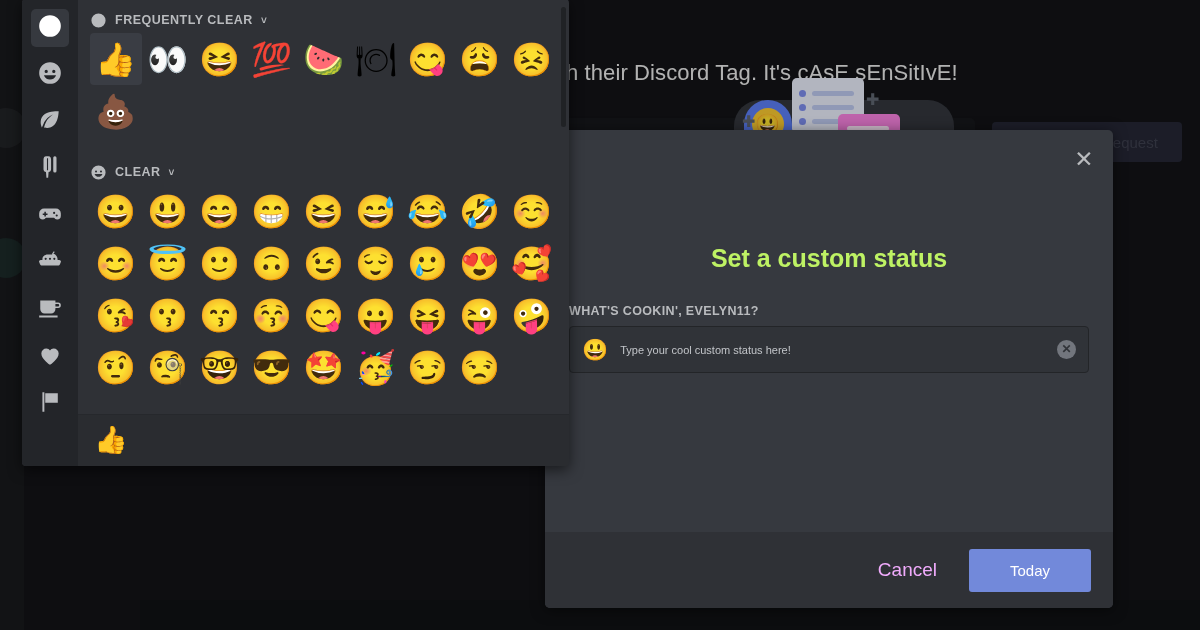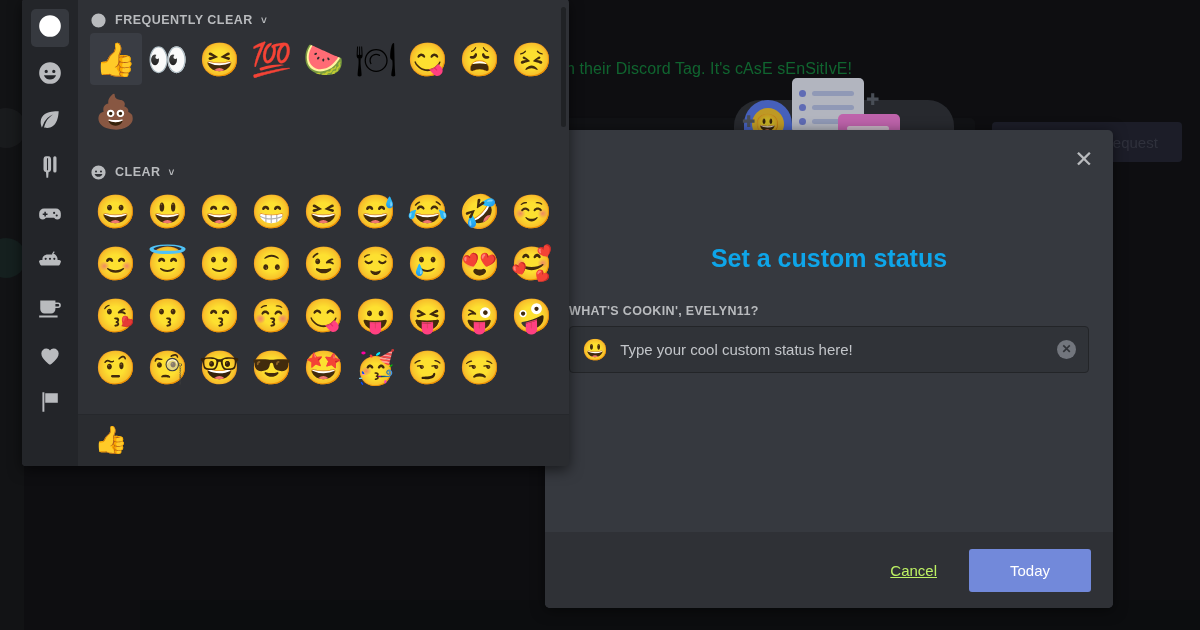--- a/index.html
+++ b/index.html
@@ -25,21 +25,21 @@
   .bg-channels {
     position: absolute; left: 24px; top: 0; width: 0px; height: 630px;
     background: #131417;
   }
   .bg-main {
     position: absolute; left: 24px; top: 0; right: 0; height: 630px;
     background: #121316;
   }
   .bg-addfriend-text {
     position: absolute; left: 566px; top: 60px;
-    font-size: 16px; color: #15803d; letter-spacing: .1px;
+    font-size: 22px; color: #e5e5e5; letter-spacing: .1px;
     white-space: nowrap;
     text-align: center;
   }
   .bg-input-ghost {
     position: absolute; left: 560px; top: 118px; width: 415px; height: 48px;
     background: #17181b; border-radius: 5px;
   }
   .bg-input-ghost span {
     position: absolute; left: 14px; top: 14px;
     font-size: 15px; color: #35373c;
@@ -152,57 +152,57 @@
     overflow: hidden;
   }
   .modal-close {
     position: absolute; right: 14px; top: 14px; width: 30px; height: 30px;
     display: flex; align-items: center; justify-content: center;
     color: #b9bbbe; font-size: 23px; font-weight: 300; cursor: pointer;
     line-height: 1;
   }
   .modal-title {
     position: absolute; left: 0; right: 0; top: 114px;
-    text-align: center; color: #0ea5e9;
+    text-align: center; color: #bef264;
     font-size: 25px; font-weight: bold;
   }
   .modal-body { position: absolute; left: 0; right: 0; top: 160px; bottom: 98px; padding: 0 24px; }
   .field-label {
     color: #b9bbbe; font-size: 12.5px; font-weight: bold;
     letter-spacing: .35px; margin-top: 14px; margin-bottom: 8px;
   }
   .status-input {
     position: relative; height: 47px; background: #303338;
     border: 1px solid #232528; border-radius: 4px;
     display: flex; align-items: center; padding: 0 12px;
   }
   .status-input .emoji-btn { font-size: 21px; line-height: 1; margin-right: 12px; }
-  .status-input .placeholder { color: #c2c5c9; font-size: 15px; flex: 1; }
+  .status-input .placeholder { color: #c2c5c9; font-size: 11px; flex: 1; }
   .status-input .clear-btn {
     width: 19px; height: 19px; border-radius: 50%; background: #72767d;
     color: #303338; font-size: 12px; line-height: 19px; text-align: center;
     font-weight: bold; cursor: pointer;
   }
   .select-box {
     position: relative; height: 50px; background: #303338;
     border: 1px solid #232528; border-radius: 4px;
     display: flex; align-items: center; padding: 0 14px;
     margin-top: 2px;
   }
   .select-box .value { color: #f2f3f5; font-size: 17px; flex: 1; }
   .select-box .caret { color: #b9bbbe; font-size: 11px; }
   .modal-footer {
     position: absolute; left: 0; right: 0; bottom: 0; height: 76px;
     background: #2f3136;
     display: flex; align-items: center; justify-content: flex-end;
     gap: 16px; padding: 0 22px;
   }
   .btn-cancel {
-    color: #bef264; font-size: 15px; font-weight: 500;
-    padding: 10px 16px; cursor: pointer; background: none; border: none; text-decoration: underline;
+    color: #f0abfc; font-size: 19px; font-weight: 500;
+    padding: 10px 16px; cursor: pointer; background: none; border: none;
   }
   .btn-save {
     background: #7289da; color: #ffffff; font-size: 15px; font-weight: 500;
     border: none; border-radius: 3px; padding: 13px 0; width: 122px;
     cursor: pointer;
   }
 
   
   .picker {
     position: absolute; left: 22px; top: -1px; width: 547px; height: 467px;

